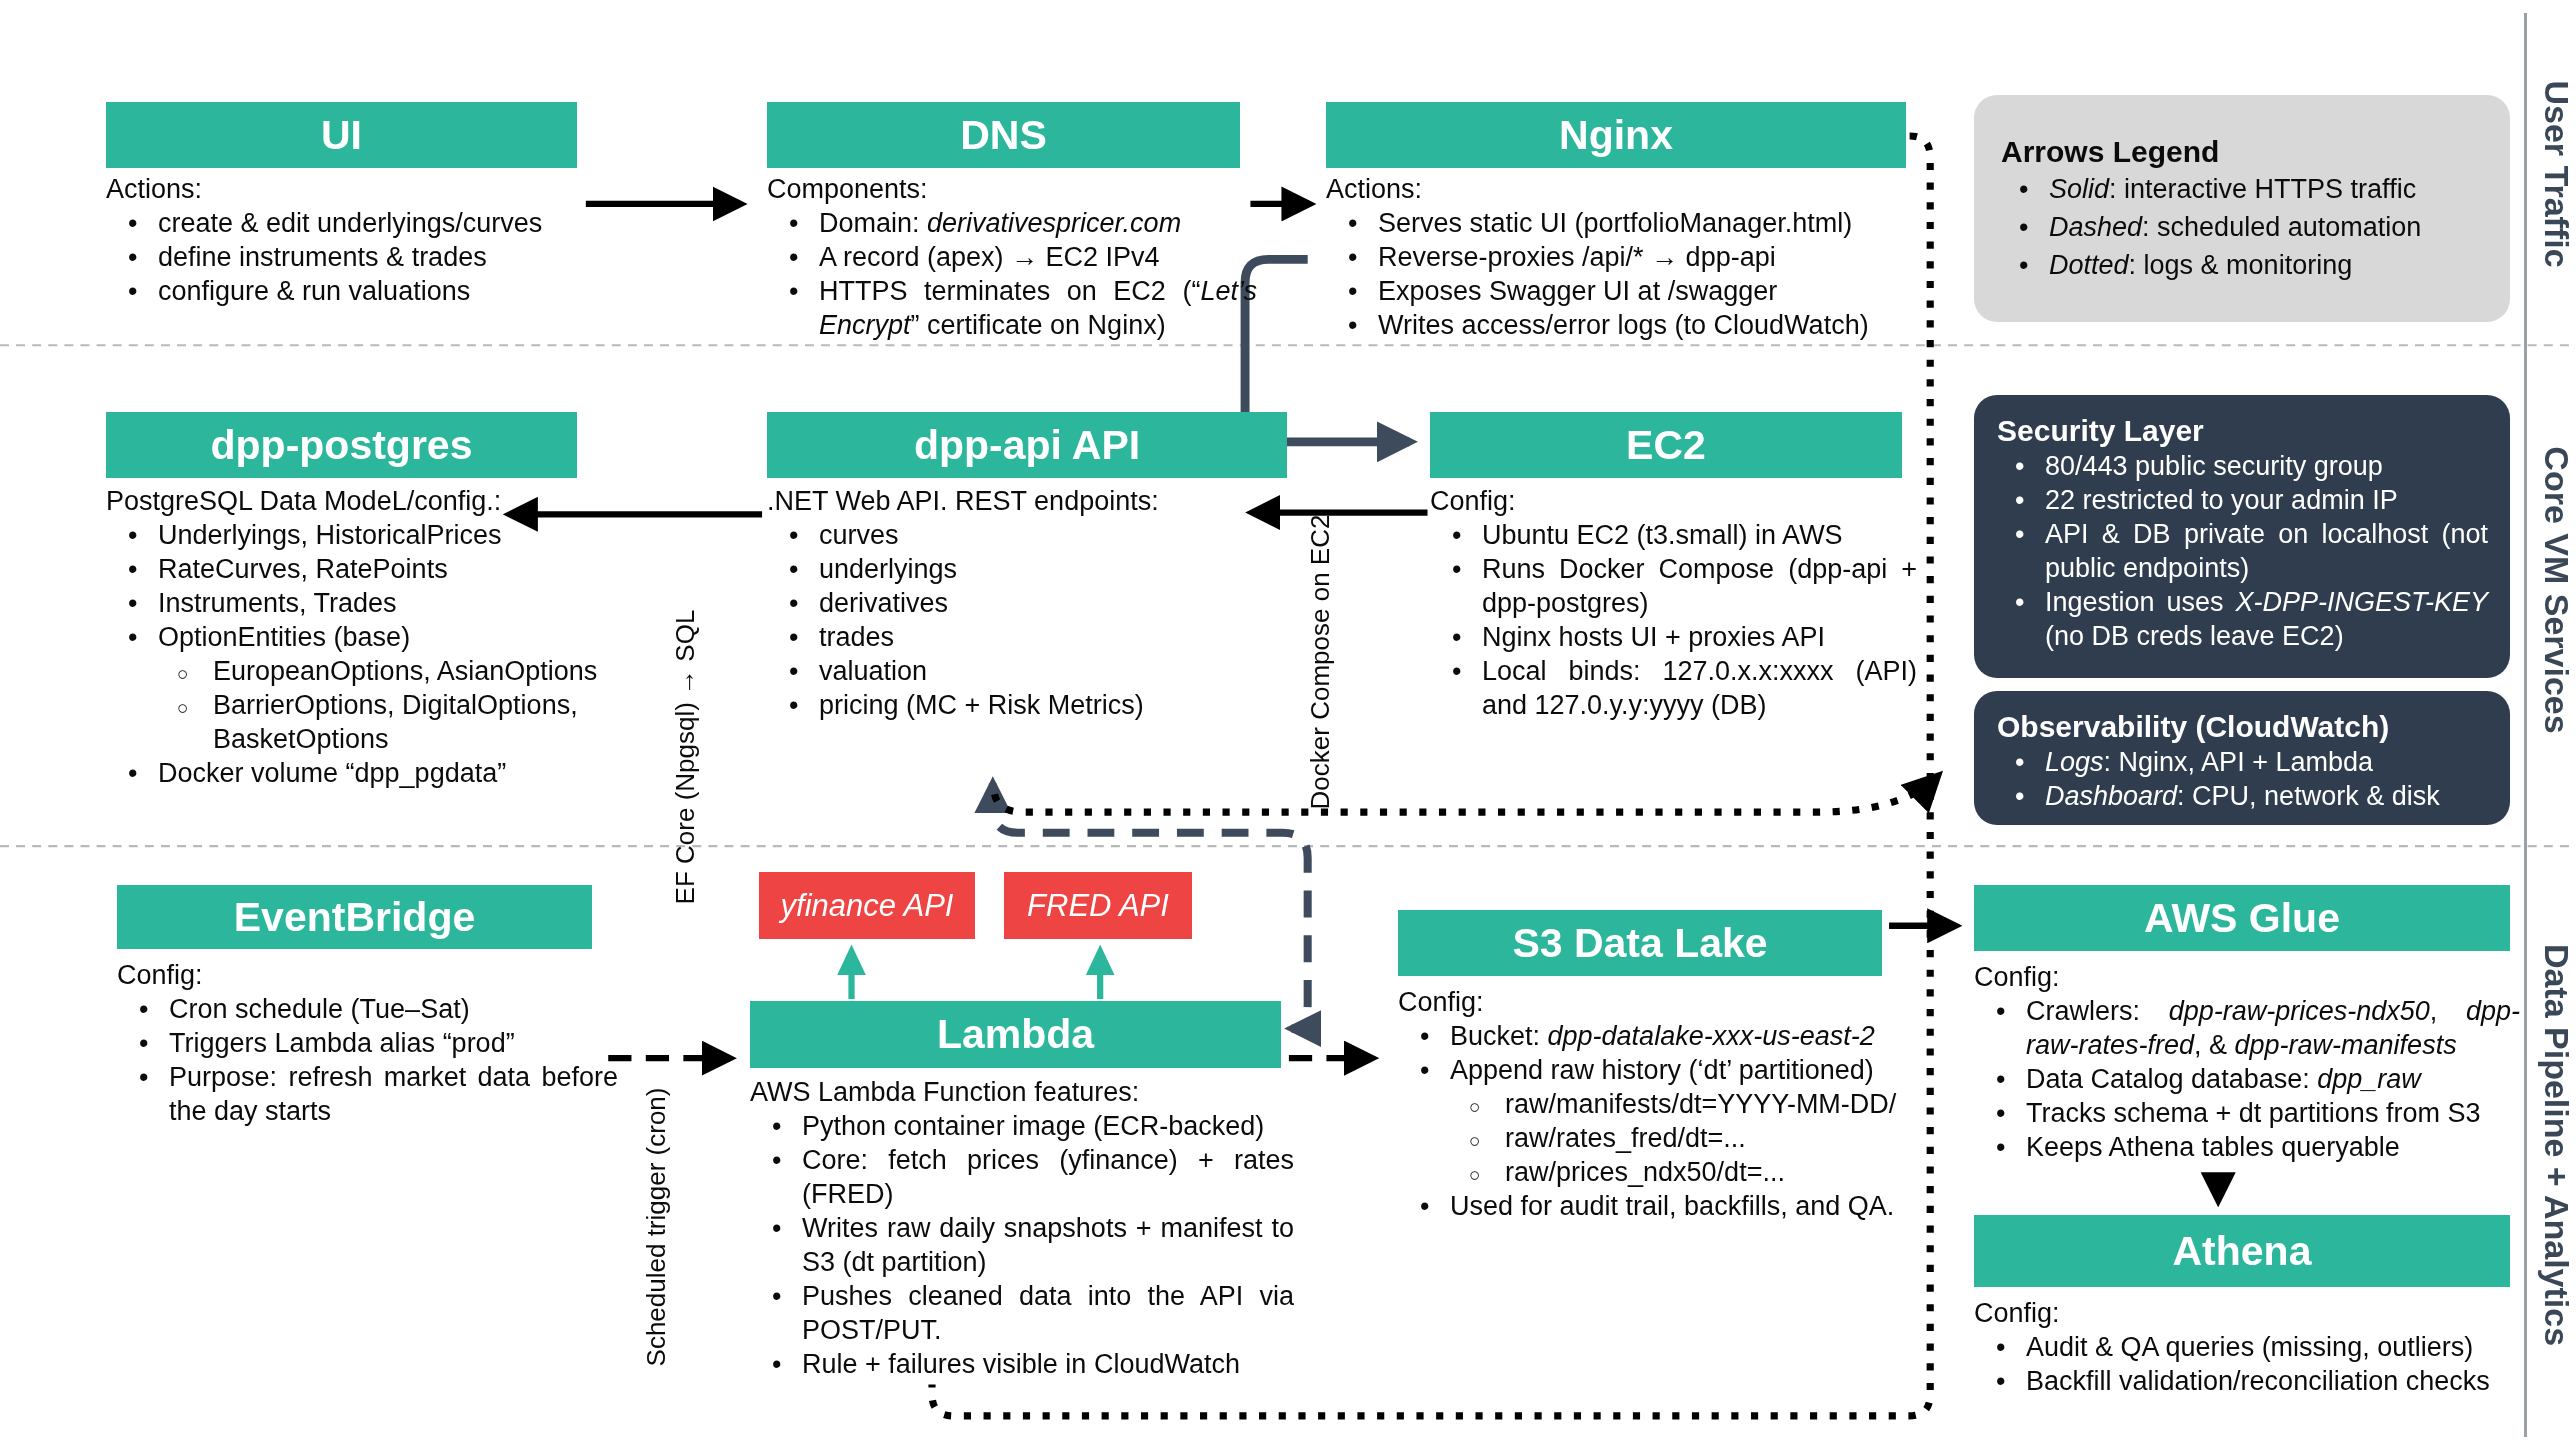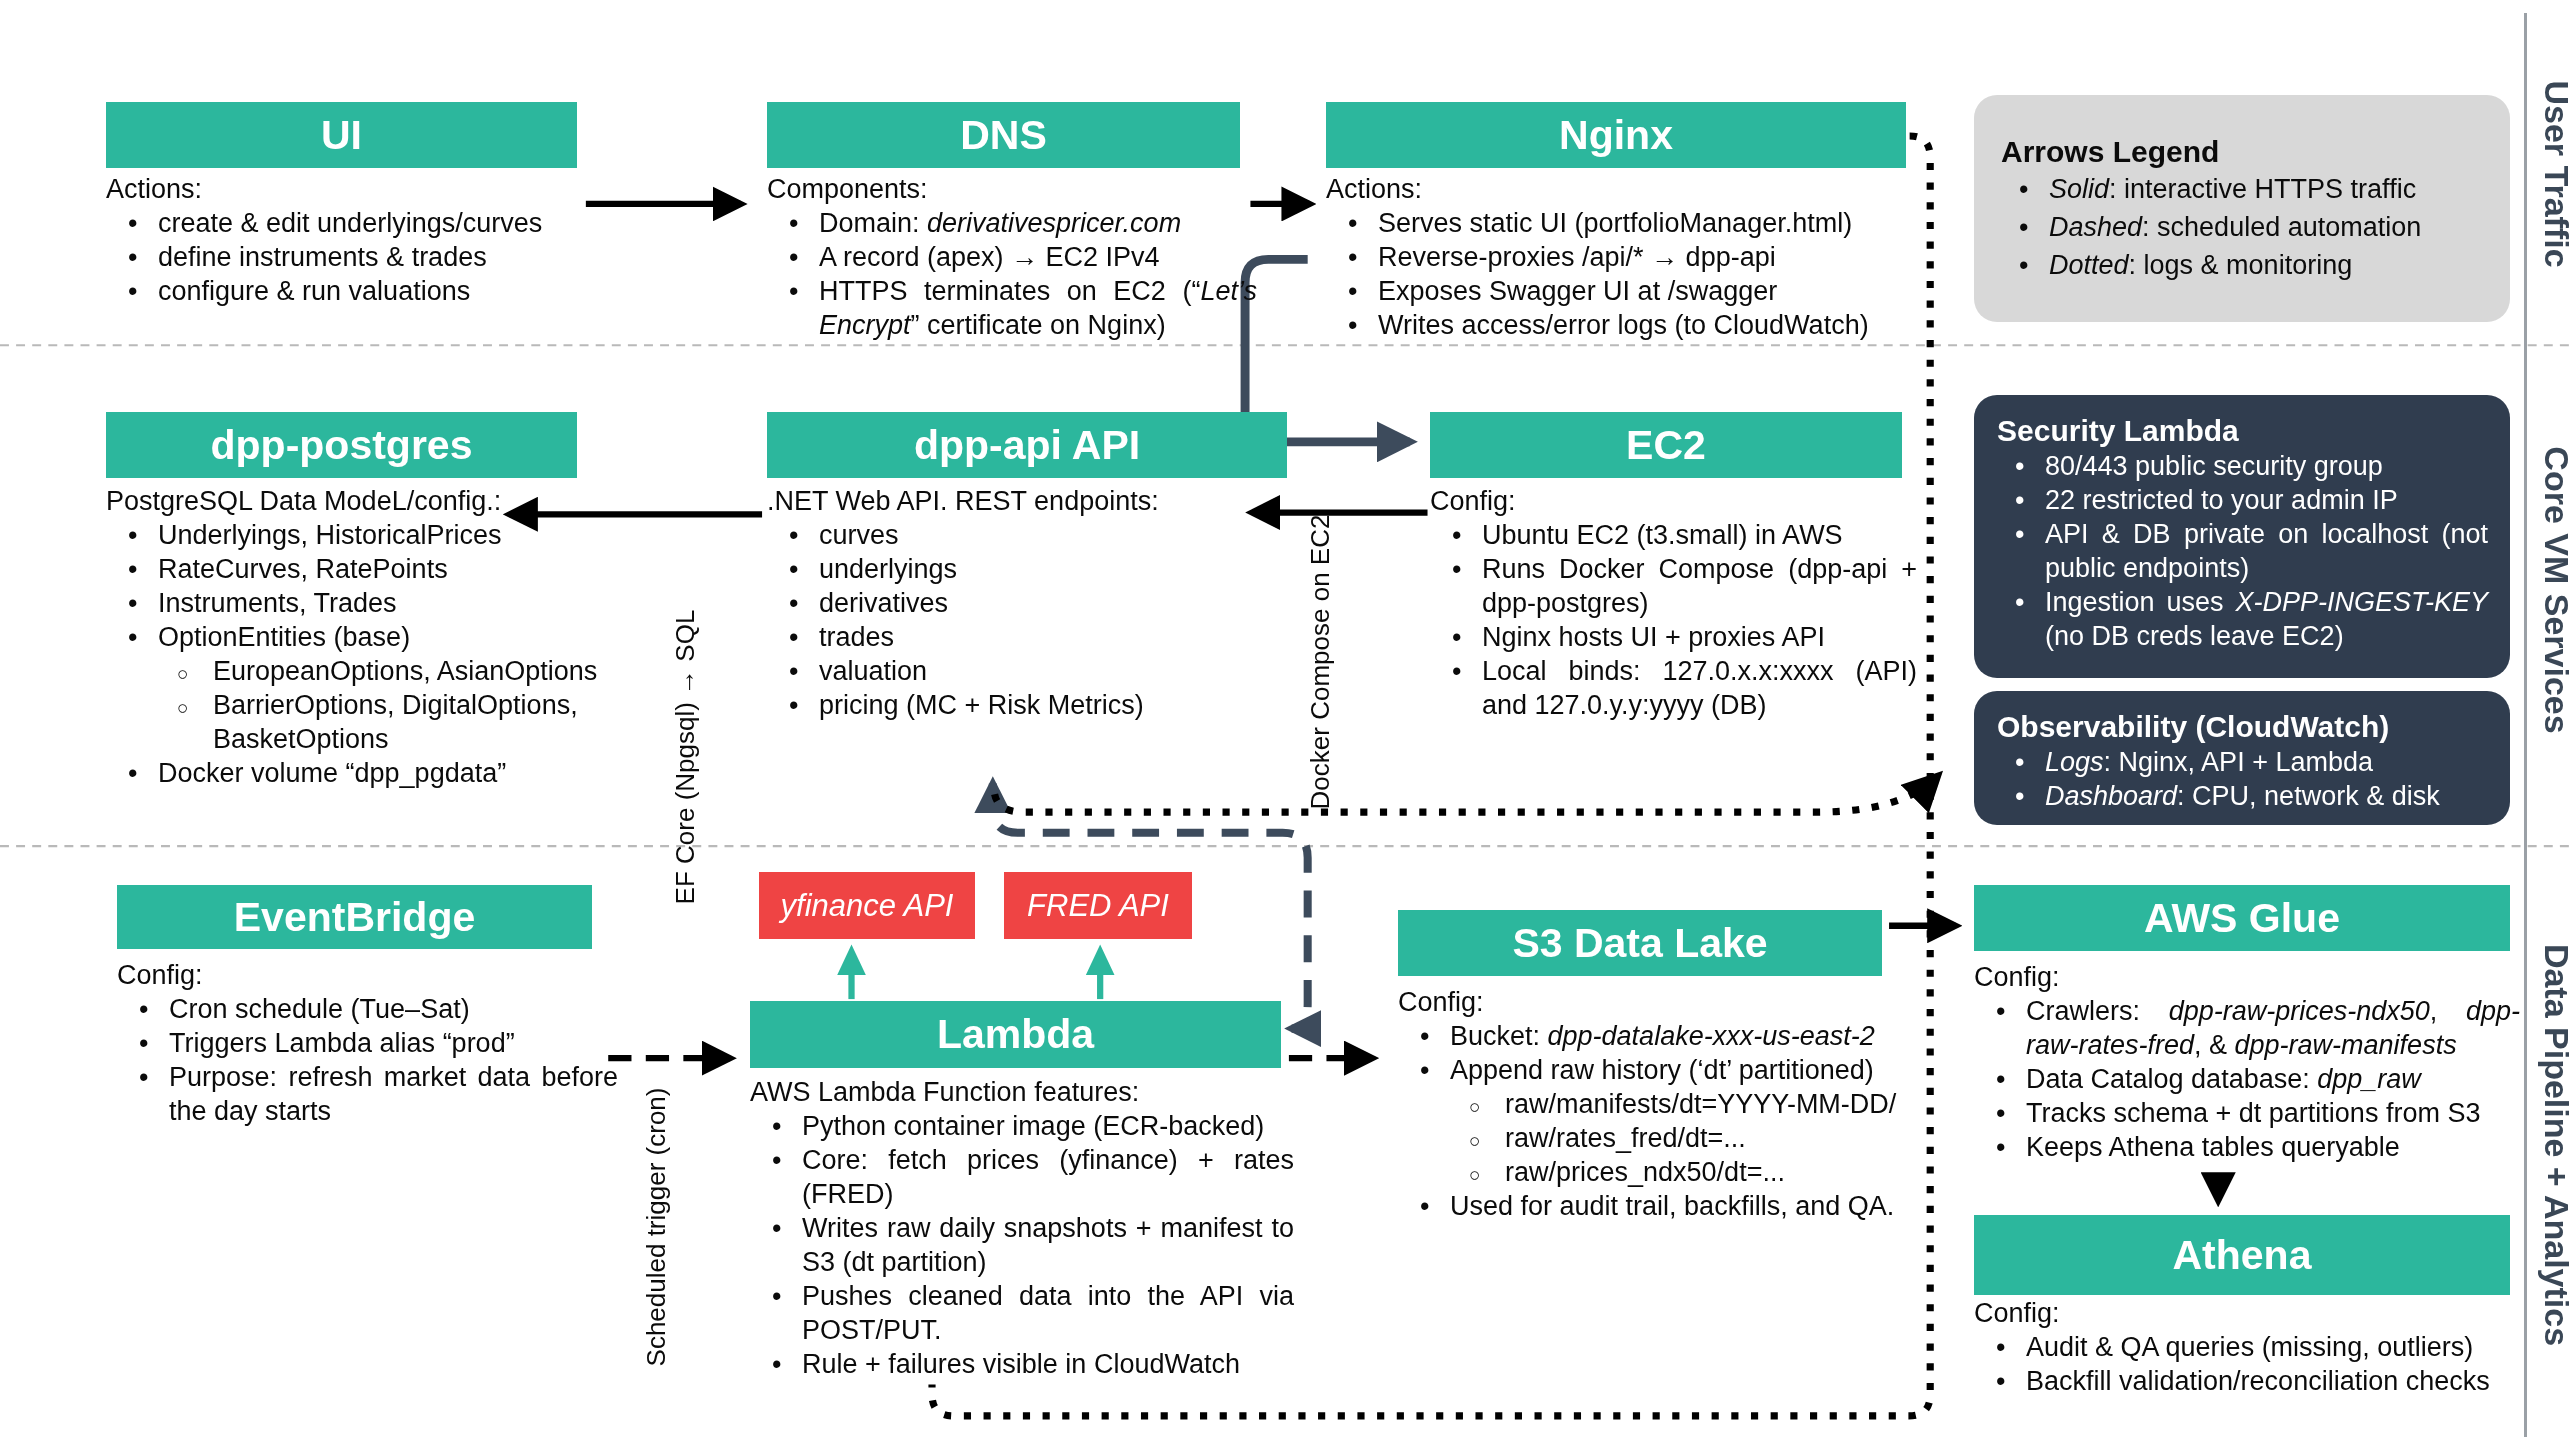--- a/index.html
+++ b/index.html
@@ -101,21 +101,21 @@
     </div>
   <div class="hdr" style="left:750px;top:1001px;width:531px;height:67px">
       <span>Lambda</span>
     </div>
   <div class="hdr" style="left:1398px;top:910px;width:484px;height:66px">
       <span>S3 Data Lake</span>
     </div>
   <div class="hdr" style="left:1974px;top:885px;width:536px;height:66px">
       <span>AWS Glue</span>
     </div>
-  <div class="hdr" style="left:1974px;top:1215px;width:536px;height:80px">
+  <div class="hdr" style="left:1974px;top:1215px;width:536px;height:72px">
       <span>Athena</span>
     </div>
 
   <div class="graybox" style="left:759px;top:872px;width:216px;height:67px">
       <span>yfinance API</span>
     </div>
   <div class="graybox" style="left:1004px;top:872px;width:188px;height:67px">
       <span>FRED API</span>
     </div>
 
@@ -226,21 +226,21 @@
 
   <div class="panel legend body" style="left:1974px;top:95px;width:486px;height:170px">
     <div class="ptitle">Arrows Legend</div>
     <ul class="b">
         <li><em>Solid</em><span>: interactive HTTPS traffic</span></li>
         <li><em>Dashed</em><span>: scheduled automation</span></li>
         <li><em>Dotted</em><span>: logs &amp; monitoring</span></li>
       </ul>
   </div>
   <div class="panel dark body" style="left:1974px;top:395px;width:491px;height:249px">
-    <div class="ptitle">Security Lambda</div>
+    <div class="ptitle">Security Layer</div>
     <ul class="b">
         <li>80/443 public security group</li>
         <li>22 restricted to your admin IP</li>
         <li>API &amp; DB private on localhost (not public endpoints)</li>
         <li><span>Ingestion uses </span><em>X-DPP-INGEST-KEY</em><span> (no DB creds leave EC2)</span></li>
       </ul>
   </div>
   <div class="panel dark body" style="left:1974px;top:691px;width:491px;height:100px">
     <div class="ptitle">Observability (CloudWatch)</div>
     <ul class="b">

